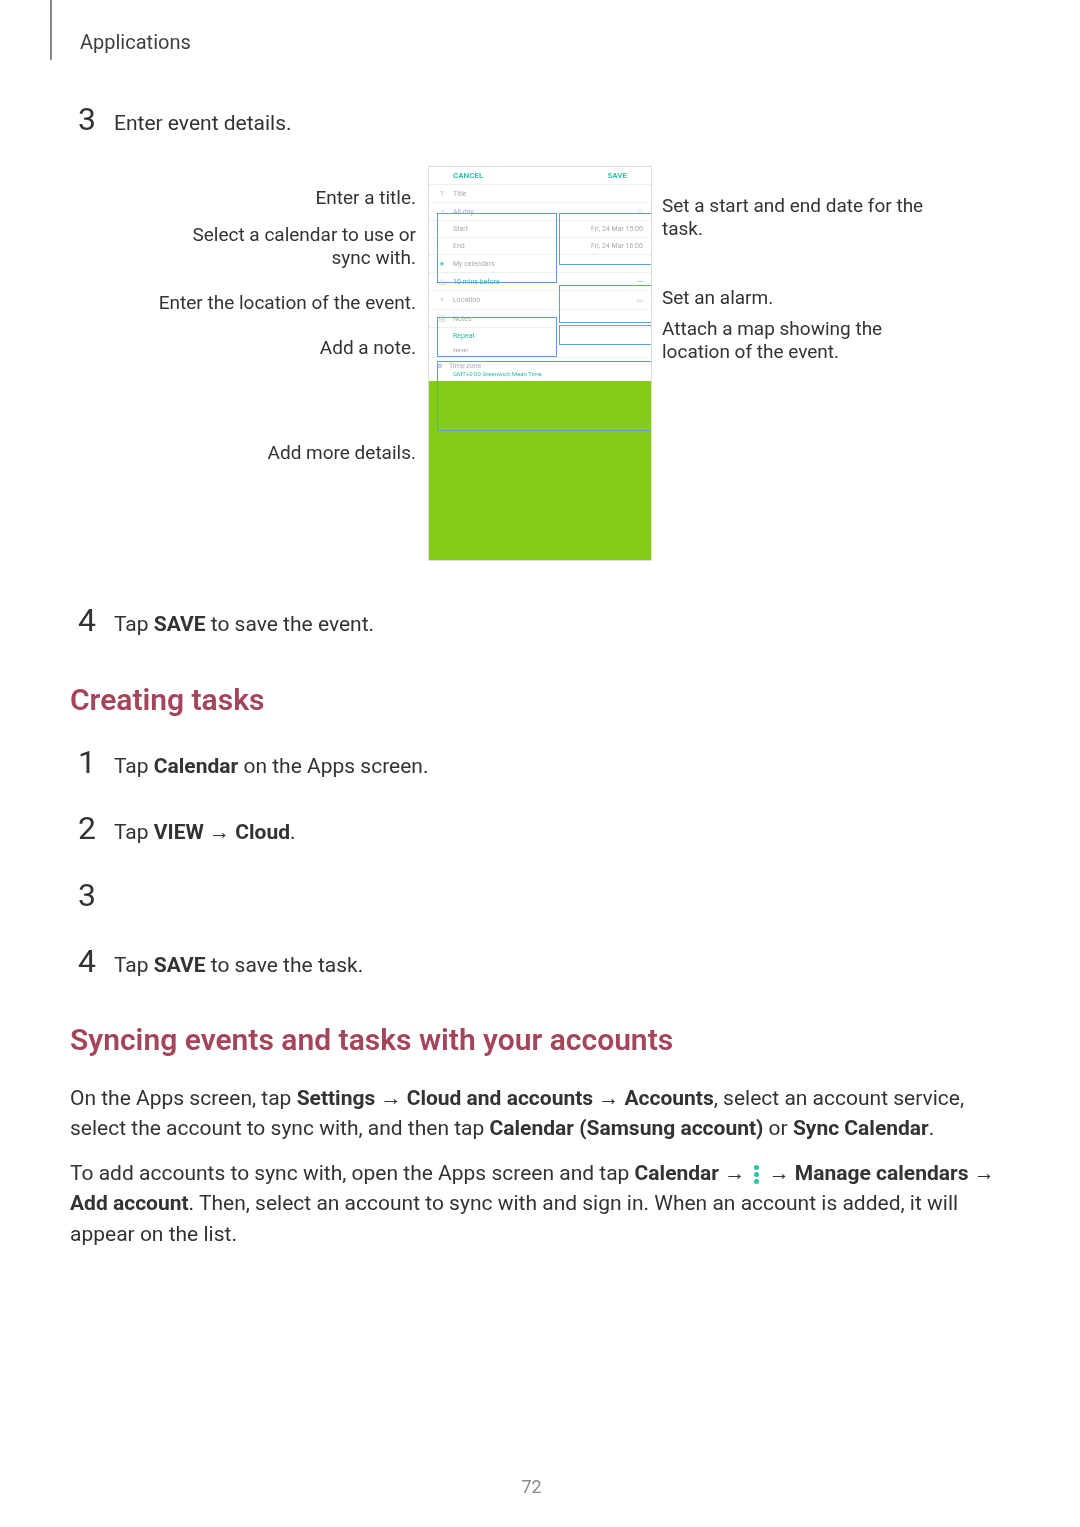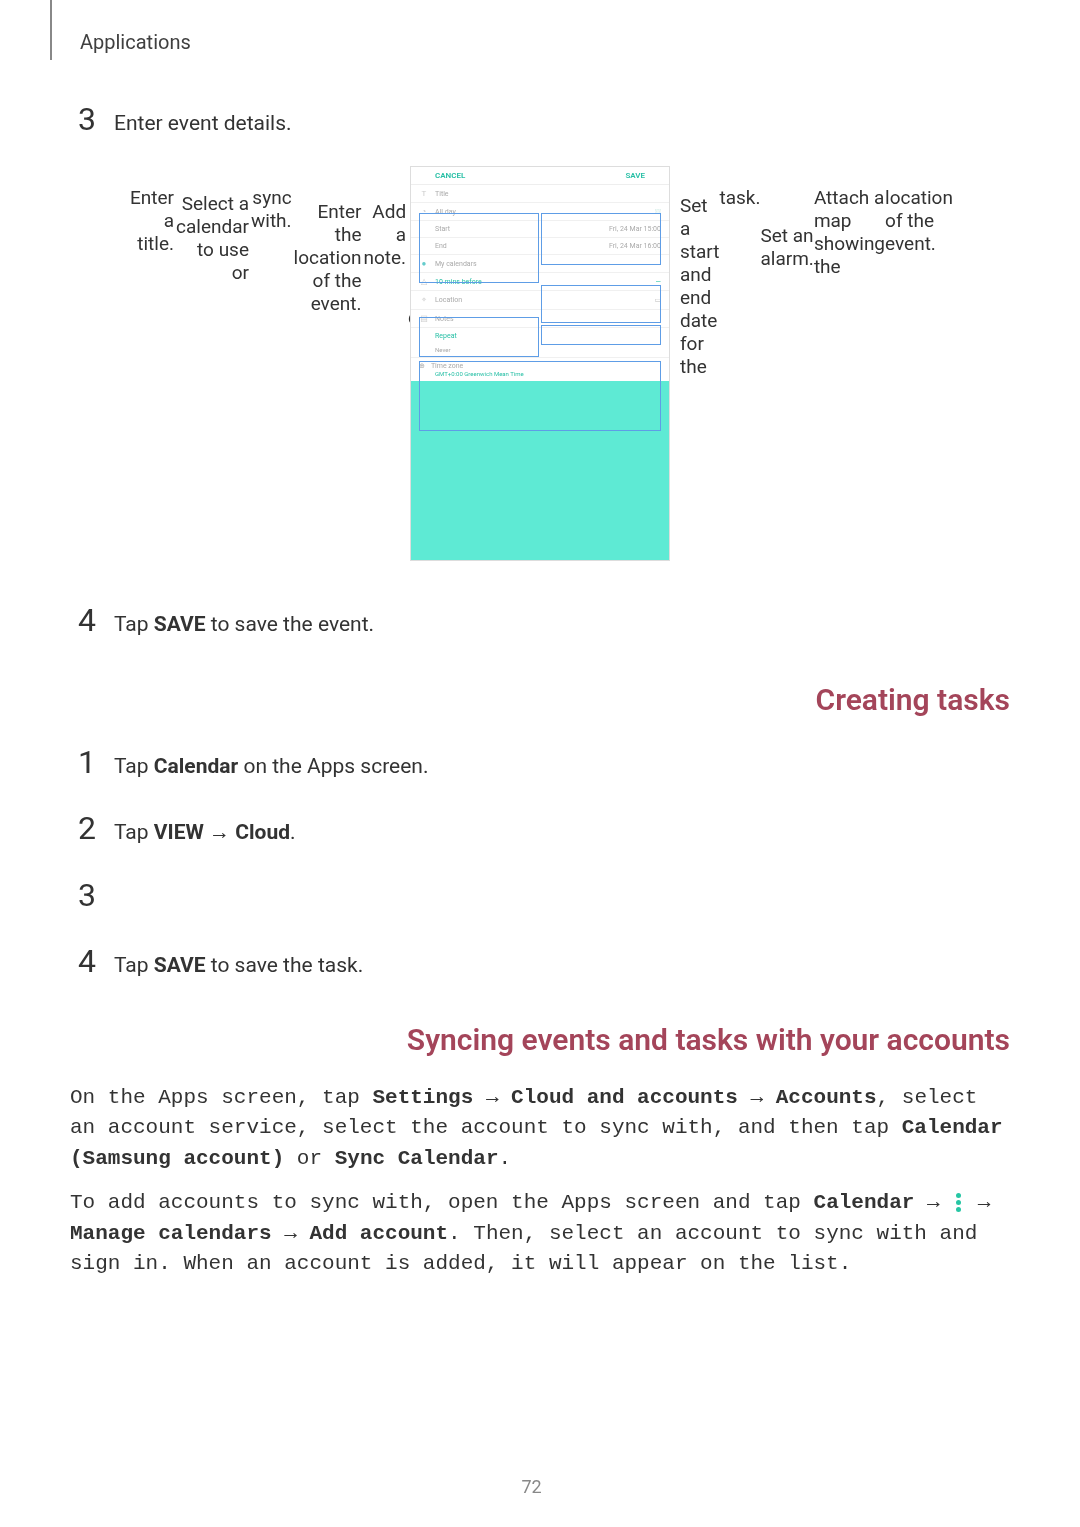--- a/index.html
+++ b/index.html
@@ -43,27 +43,25 @@
     font-size: 21px;
     line-height: 1.4;
   }
   .bold { font-weight: 700; }
   .h2 {
     color: #a4455a;
     font-size: 30px;
     font-weight: 600;
     margin-top: 42px;
     margin-bottom: 26px;
-    text-align: right;
   }
   .para {
     font-size: 21px;
     line-height: 1.45;
     margin-bottom: 14px;
-    font-family: Liberation Mono, monospace;
   }
   .add-icon {
     display: inline-flex;
     width: 22px;
     height: 22px;
     border-radius: 50%;
     background: #26c6a4;
     color: #fff;
     align-items: center;
     justify-content: center;
@@ -99,31 +97,31 @@
   .diagram {
     display: flex;
     justify-content: center;
     align-items: flex-start;
     gap: 10px;
     margin: 10px 0 40px;
   }
   .callouts {
     width: 270px;
     display: flex;
-    flex-direction: row;
+    flex-direction: column;
     font-size: 19px;
     color: #333;
     padding-top: 20px;
   }
   .callouts.left { text-align: right; }
   .callouts.left > div { padding-right: 2px; }
   .phone {
-    width: 260px;
+    width: 224px;
     height: 395px;
-    background: #5eead4;
+    background: #84cc16;
     border: 1px solid #ddd;
     position: relative;
     font-size: 7px;
     color: #aaa;
     overflow: hidden;
   }
   .phone .topbar {
     height: 18px;
     background: #fff;
     display: flex;

